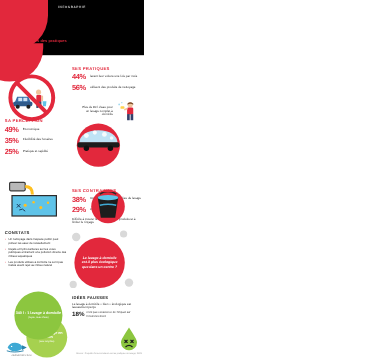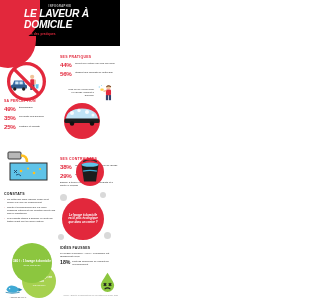--- a/index.html
+++ b/index.html
@@ -151,21 +151,20 @@
 </style>
 </head>
 <body>
 
 <div class="page">
 
   <div class="header">
     <div class="header-red-blob"></div>
   </div>
   <div class="kicker">INFOGRAPHIE</div>
-  <div class="title">LE LAVEUR À DOMICILE</div>
   <div class="subtitle">37% des pratiques</div>
 
   <div class="hero-red"></div>
 
   <svg class="ban" viewBox="0 0 100 100">
     <circle cx="50" cy="50" r="38" fill="#ffffff"></circle>
 
     <g>
       <path d="M20 58 L24 48 L44 48 L48 58 Z" fill="#3a6fa8"></path>
       <rect x="17" y="57" width="34" height="8" rx="2.5" fill="#2f5b8c"></rect>

